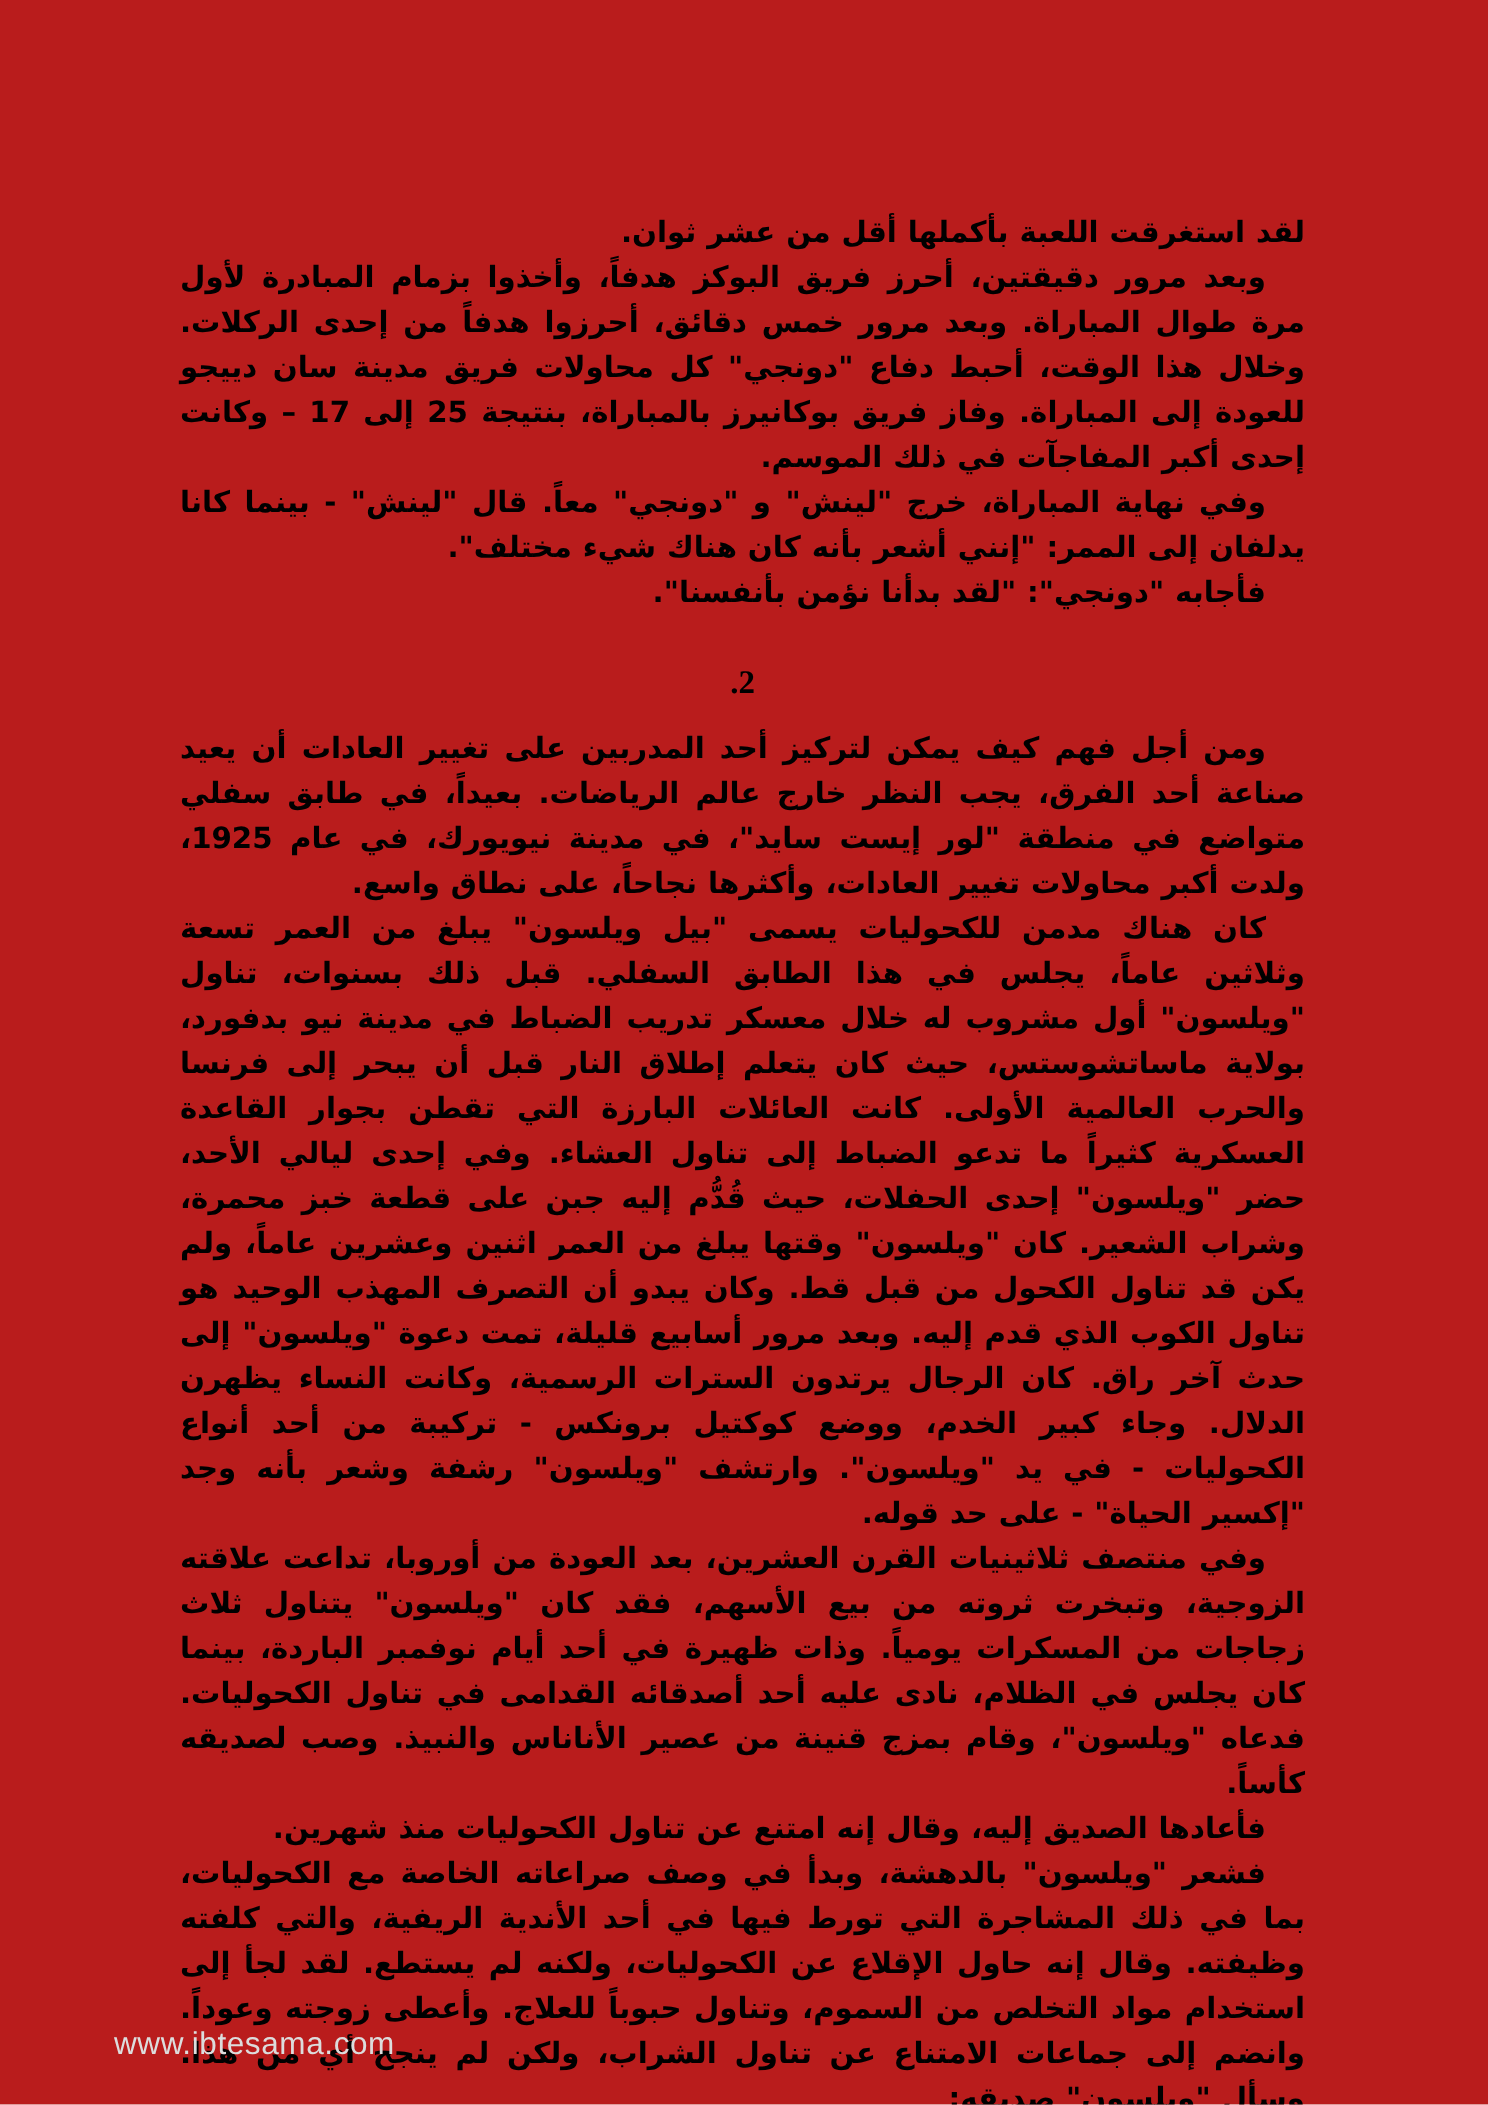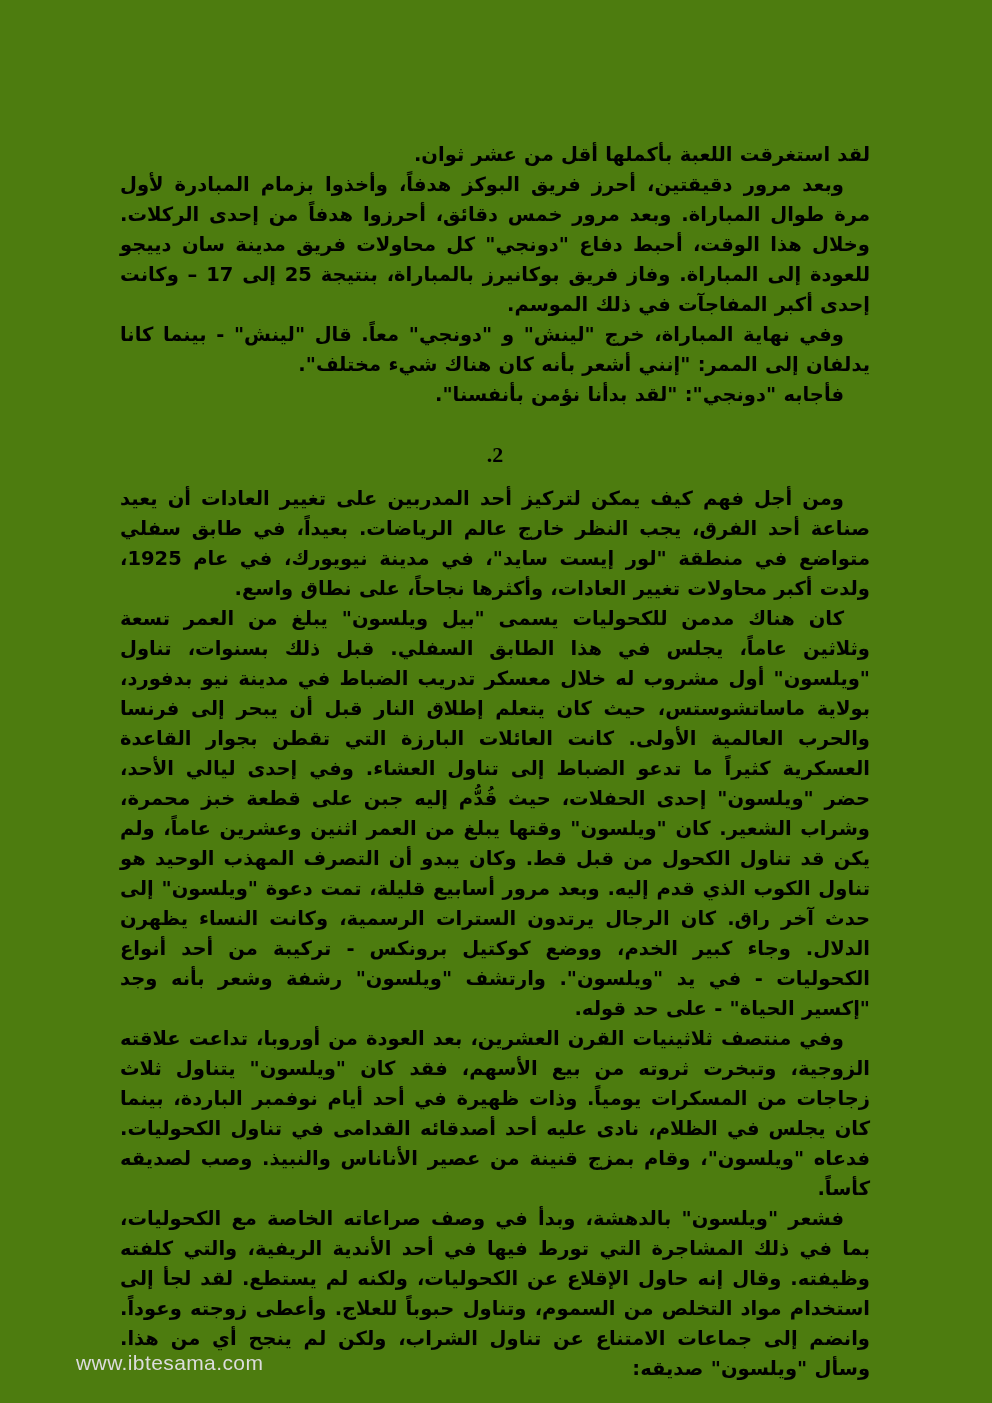--- a/index.html
+++ b/index.html
@@ -13,21 +13,21 @@
     width: 992px;
     height: 1403px;
     position: relative;
     overflow: hidden;
     font-family: "DejaVu Sans", "Liberation Sans", sans-serif;
   }
 
   .page {
     position: absolute;
     inset: 0;
-    background: #4d7c0f;
+    background: #b91c1c;
   }
 
   .content {
     position: absolute;
     top: 140px;
     right: 122px;
     left: 120px;
     direction: rtl;
     text-align: justify;
     text-align-last: right;
@@ -107,20 +107,21 @@
     <p class="section-number">2.</p>
 
     <div class="spacer-tiny"></div>
 
     <p class="para indented">ومن أجل فهم كيف يمكن لتركيز أحد المدربين على تغيير العادات أن يعيد صناعة أحد الفرق، يجب النظر خارج عالم الرياضات. بعيداً، في طابق سفلي متواضع في منطقة "لور إيست سايد"، في مدينة نيويورك، في عام 1925، ولدت أكبر محاولات تغيير العادات، وأكثرها نجاحاً، على نطاق واسع.</p>
 
     <p class="para indented">كان هناك مدمن للكحوليات يسمى "بيل ويلسون" يبلغ من العمر تسعة وثلاثين عاماً، يجلس في هذا الطابق السفلي. قبل ذلك بسنوات، تناول "ويلسون" أول مشروب له خلال معسكر تدريب الضباط في مدينة نيو بدفورد، بولاية ماساتشوستس، حيث كان يتعلم إطلاق النار قبل أن يبحر إلى فرنسا والحرب العالمية الأولى. كانت العائلات البارزة التي تقطن بجوار القاعدة العسكرية كثيراً ما تدعو الضباط إلى تناول العشاء. وفي إحدى ليالي الأحد، حضر "ويلسون" إحدى الحفلات، حيث قُدُّم إليه جبن على قطعة خبز محمرة، وشراب الشعير. كان "ويلسون" وقتها يبلغ من العمر اثنين وعشرين عاماً، ولم يكن قد تناول الكحول من قبل قط. وكان يبدو أن التصرف المهذب الوحيد هو تناول الكوب الذي قدم إليه. وبعد مرور أسابيع قليلة، تمت دعوة "ويلسون" إلى حدث آخر راق. كان الرجال يرتدون السترات الرسمية، وكانت النساء يظهرن الدلال. وجاء كبير الخدم، ووضع كوكتيل برونكس - تركيبة من أحد أنواع الكحوليات - في يد "ويلسون". وارتشف "ويلسون" رشفة وشعر بأنه وجد "إكسير الحياة" - على حد قوله.</p>
 
     <p class="para indented">وفي منتصف ثلاثينيات القرن العشرين، بعد العودة من أوروبا، تداعت علاقته الزوجية، وتبخرت ثروته من بيع الأسهم، فقد كان "ويلسون" يتناول ثلاث زجاجات من المسكرات يومياً. وذات ظهيرة في أحد أيام نوفمبر الباردة، بينما كان يجلس في الظلام، نادى عليه أحد أصدقائه القدامى في تناول الكحوليات. فدعاه "ويلسون"، وقام بمزج قنينة من عصير الأناناس والنبيذ. وصب لصديقه كأساً.</p>
 
+    <p class="para indented short">فأعادها الصديق إليه، وقال إنه امتنع عن تناول الكحوليات منذ شهرين.</p>
 
     <p class="para indented">فشعر "ويلسون" بالدهشة، وبدأ في وصف صراعاته الخاصة مع الكحوليات، بما في ذلك المشاجرة التي تورط فيها في أحد الأندية الريفية، والتي كلفته وظيفته. وقال إنه حاول الإقلاع عن الكحوليات، ولكنه لم يستطع. لقد لجأ إلى استخدام مواد التخلص من السموم، وتناول حبوباً للعلاج. وأعطى زوجته وعوداً. وانضم إلى جماعات الامتناع عن تناول الشراب، ولكن لم ينجح أي من هذا. وسأل "ويلسون" صديقه:</p>
 
   </div>
 
   <div class="watermark">www.ibtesama.com</div>
 
 </div>
 
 </body></html>

